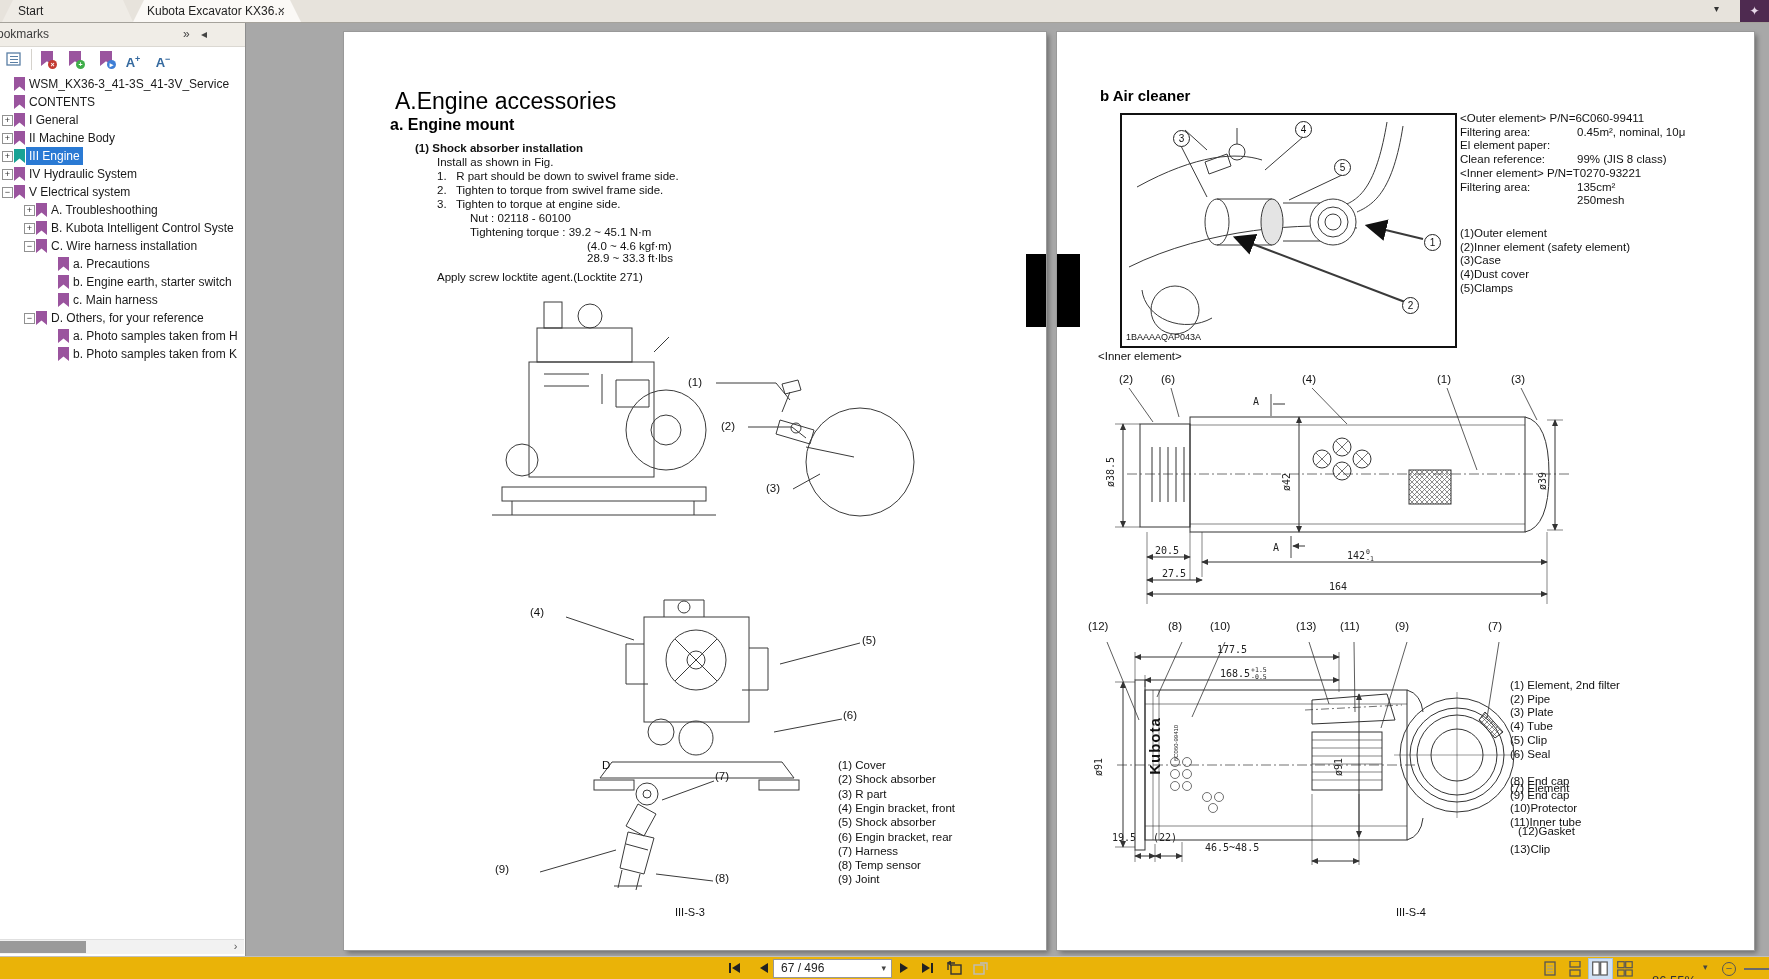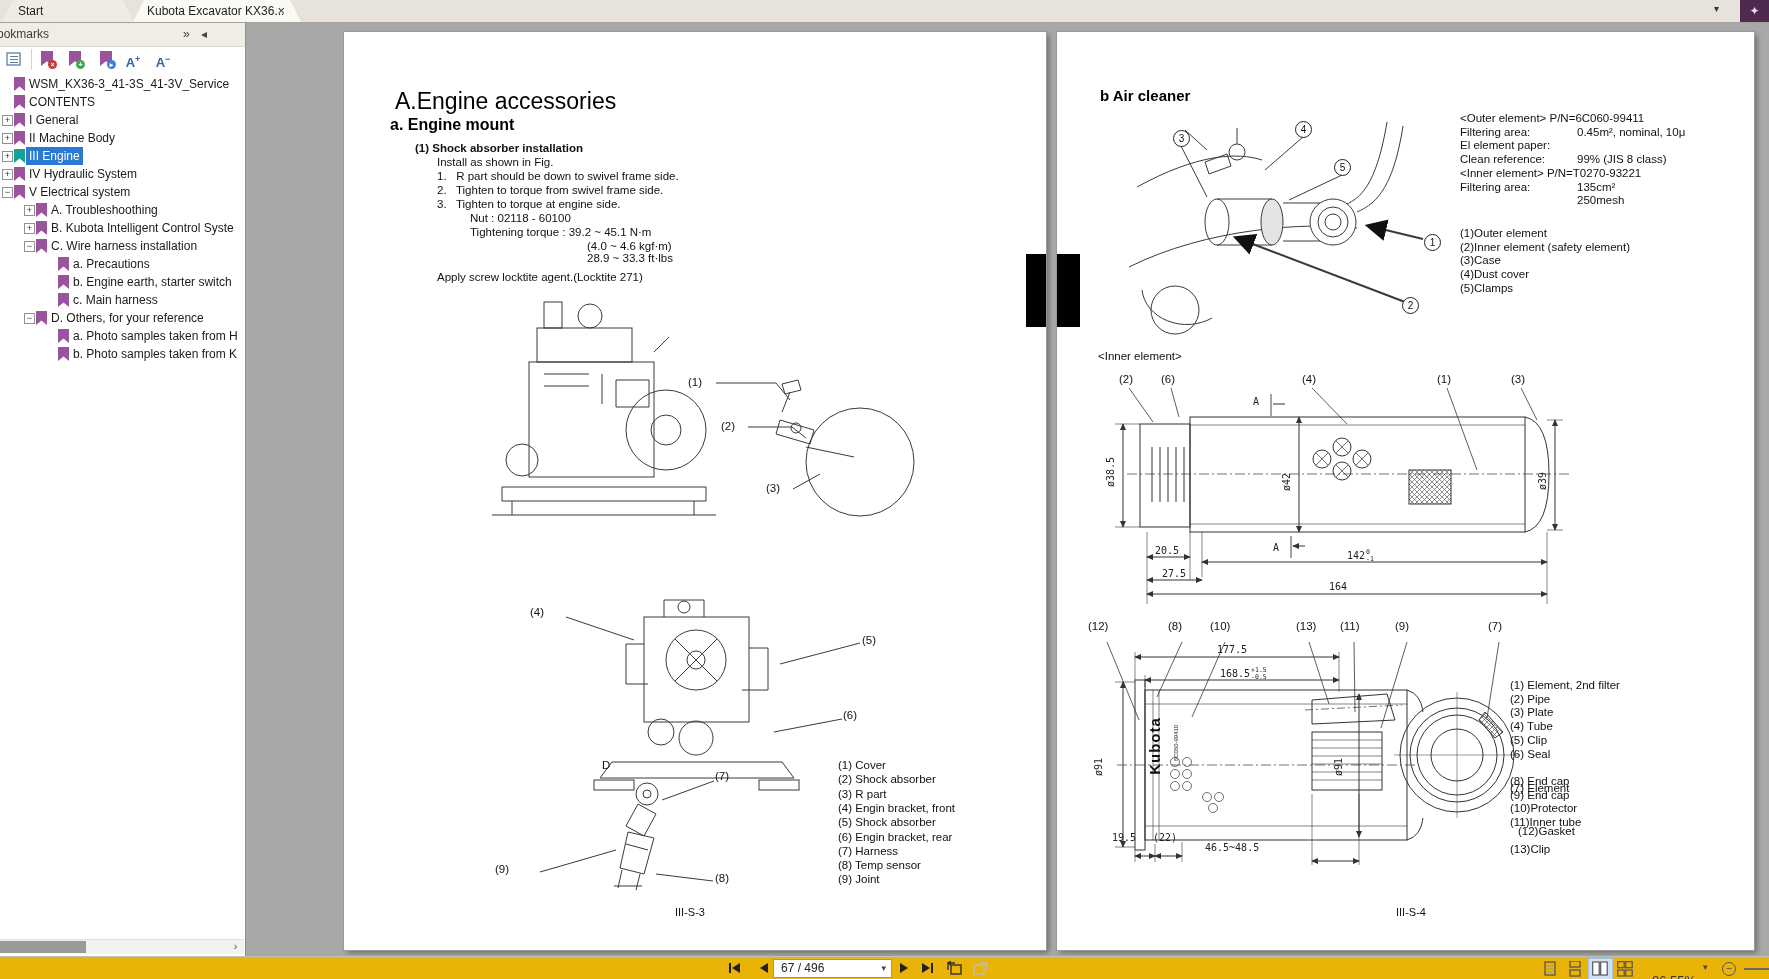--- a/index.html
+++ b/index.html
@@ -415,20 +415,23 @@
         <path d="M78 650 H58 M78 815 H58" stroke-width="0.6"></path>
         <path d="M302 662 V805" marker-start="url(#mA)" marker-end="url(#mA)"></path>
         <path d="M78 818 V830 M98 812 V830 M125 810 V830" stroke-width="0.6"></path>
         <path d="M78 824 H98" marker-start="url(#mA)" marker-end="url(#mA)"></path>
         <path d="M98 824 H125" marker-start="url(#mA)" marker-end="url(#mA)"></path>
         <path d="M255 762 V833 M302 762 V833" stroke-width="0.6"></path>
         <path d="M255 829 H302" marker-start="url(#mA)" marker-end="url(#mA)"></path>
       </g>
     </svg>
     <div class="h2" style="left:43px;top:55px;font-size:15px;">b  Air cleaner</div>
+    <div class="figbox">
+      <div class="figcode">1BAAAAQAP043A</div>
+    </div>
     <div class="pg-text" style="left:41px;top:318px;">&lt;Inner element&gt;</div>
     <div class="blackbox" style="left:0;top:222px;width:23px;height:73px;"></div>
     <div class="kubota"><span class="kword">Kubota</span></div>
     <div class="kpart">6C060-99410</div>
     <div class="footer" style="left:339px;top:874px;">III-S-4</div>
   <div class="pg-text" style="left: 403px; top: 195px;">(1)Outer element</div>
       <div class="pg-text" style="left: 403px; top: 208.7px;">(2)Inner element (safety element)</div>
       <div class="pg-text" style="left: 403px; top: 222.4px;">(3)Case</div>
       <div class="pg-text" style="left: 403px; top: 236.1px;">(4)Dust cover</div>
       <div class="pg-text" style="left: 403px; top: 249.8px;">(5)Clamps</div>

